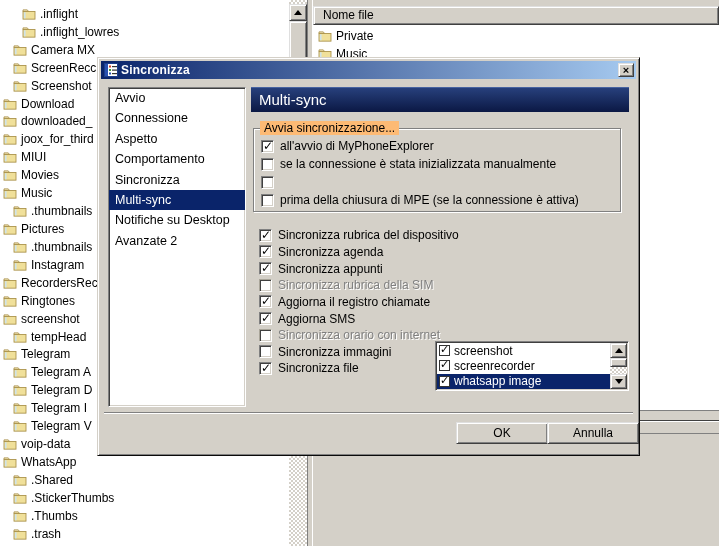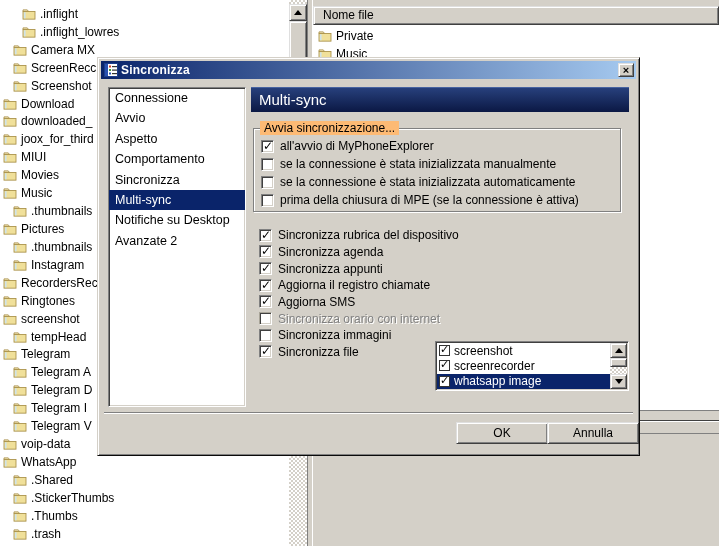--- a/index.html
+++ b/index.html
@@ -420,22 +420,22 @@
             <rect x="8" y="10" width="5" height="1.2" fill="#333"></rect>
           </svg></span>
       <span id="title-text">Sincronizza</span>
       <span id="close-btn" class="raised">
           <span>×</span>
         </span>
     </div>
 
     <div id="sidebar" class="sunken">
 
-    <div class="side-item">Connessione</div>
-        <div class="side-item">Avvio</div>
+    <div class="side-item">Avvio</div>
+        <div class="side-item">Connessione</div>
         <div class="side-item">Aspetto</div>
         <div class="side-item">Comportamento</div>
         <div class="side-item">Sincronizza</div>
         <div class="side-item selected">Multi-sync</div>
         <div class="side-item">Notifiche su Desktop</div>
         <div class="side-item">Avanzate 2</div>
       </div>
 
     <div id="page-header">
       <span>Multi-sync</span>
@@ -450,21 +450,20 @@
               <span class="mark">✓</span>
             </span>
             <span>all'avvio di MyPhoneExplorer</span>
           </div>
           <div class="cb-row">
             <span class="cb"></span>
             <span>se la connessione è stata inizializzata manualmente</span>
           </div>
           <div class="cb-row">
             <span class="cb"></span>
-            <span>se la connessione è stata inizializzata automaticamente</span>
           </div>
           <div class="cb-row">
             <span class="cb"></span>
             <span>prima della chiusura di MPE (se la connessione è attiva)</span>
           </div>
         </div>
     </div>
 
     <div id="sync-rows">
 
@@ -479,20 +478,24 @@
             <span class="mark">✓</span>
           </span>
           <span>Sincronizza agenda</span>
         </div>
         <div class="cb-row checked">
           <span class="cb">
             <span class="mark">✓</span>
           </span>
           <span>Sincronizza appunti</span>
         </div>
+        <div class="cb-row disabled">
+          <span class="cb"></span>
+          <span>Sincronizza rubrica della SIM</span>
+        </div>
         <div class="cb-row checked">
           <span class="cb">
             <span class="mark">✓</span>
           </span>
           <span>Aggiorna il registro chiamate</span>
         </div>
         <div class="cb-row checked">
           <span class="cb">
             <span class="mark">✓</span>
           </span>

